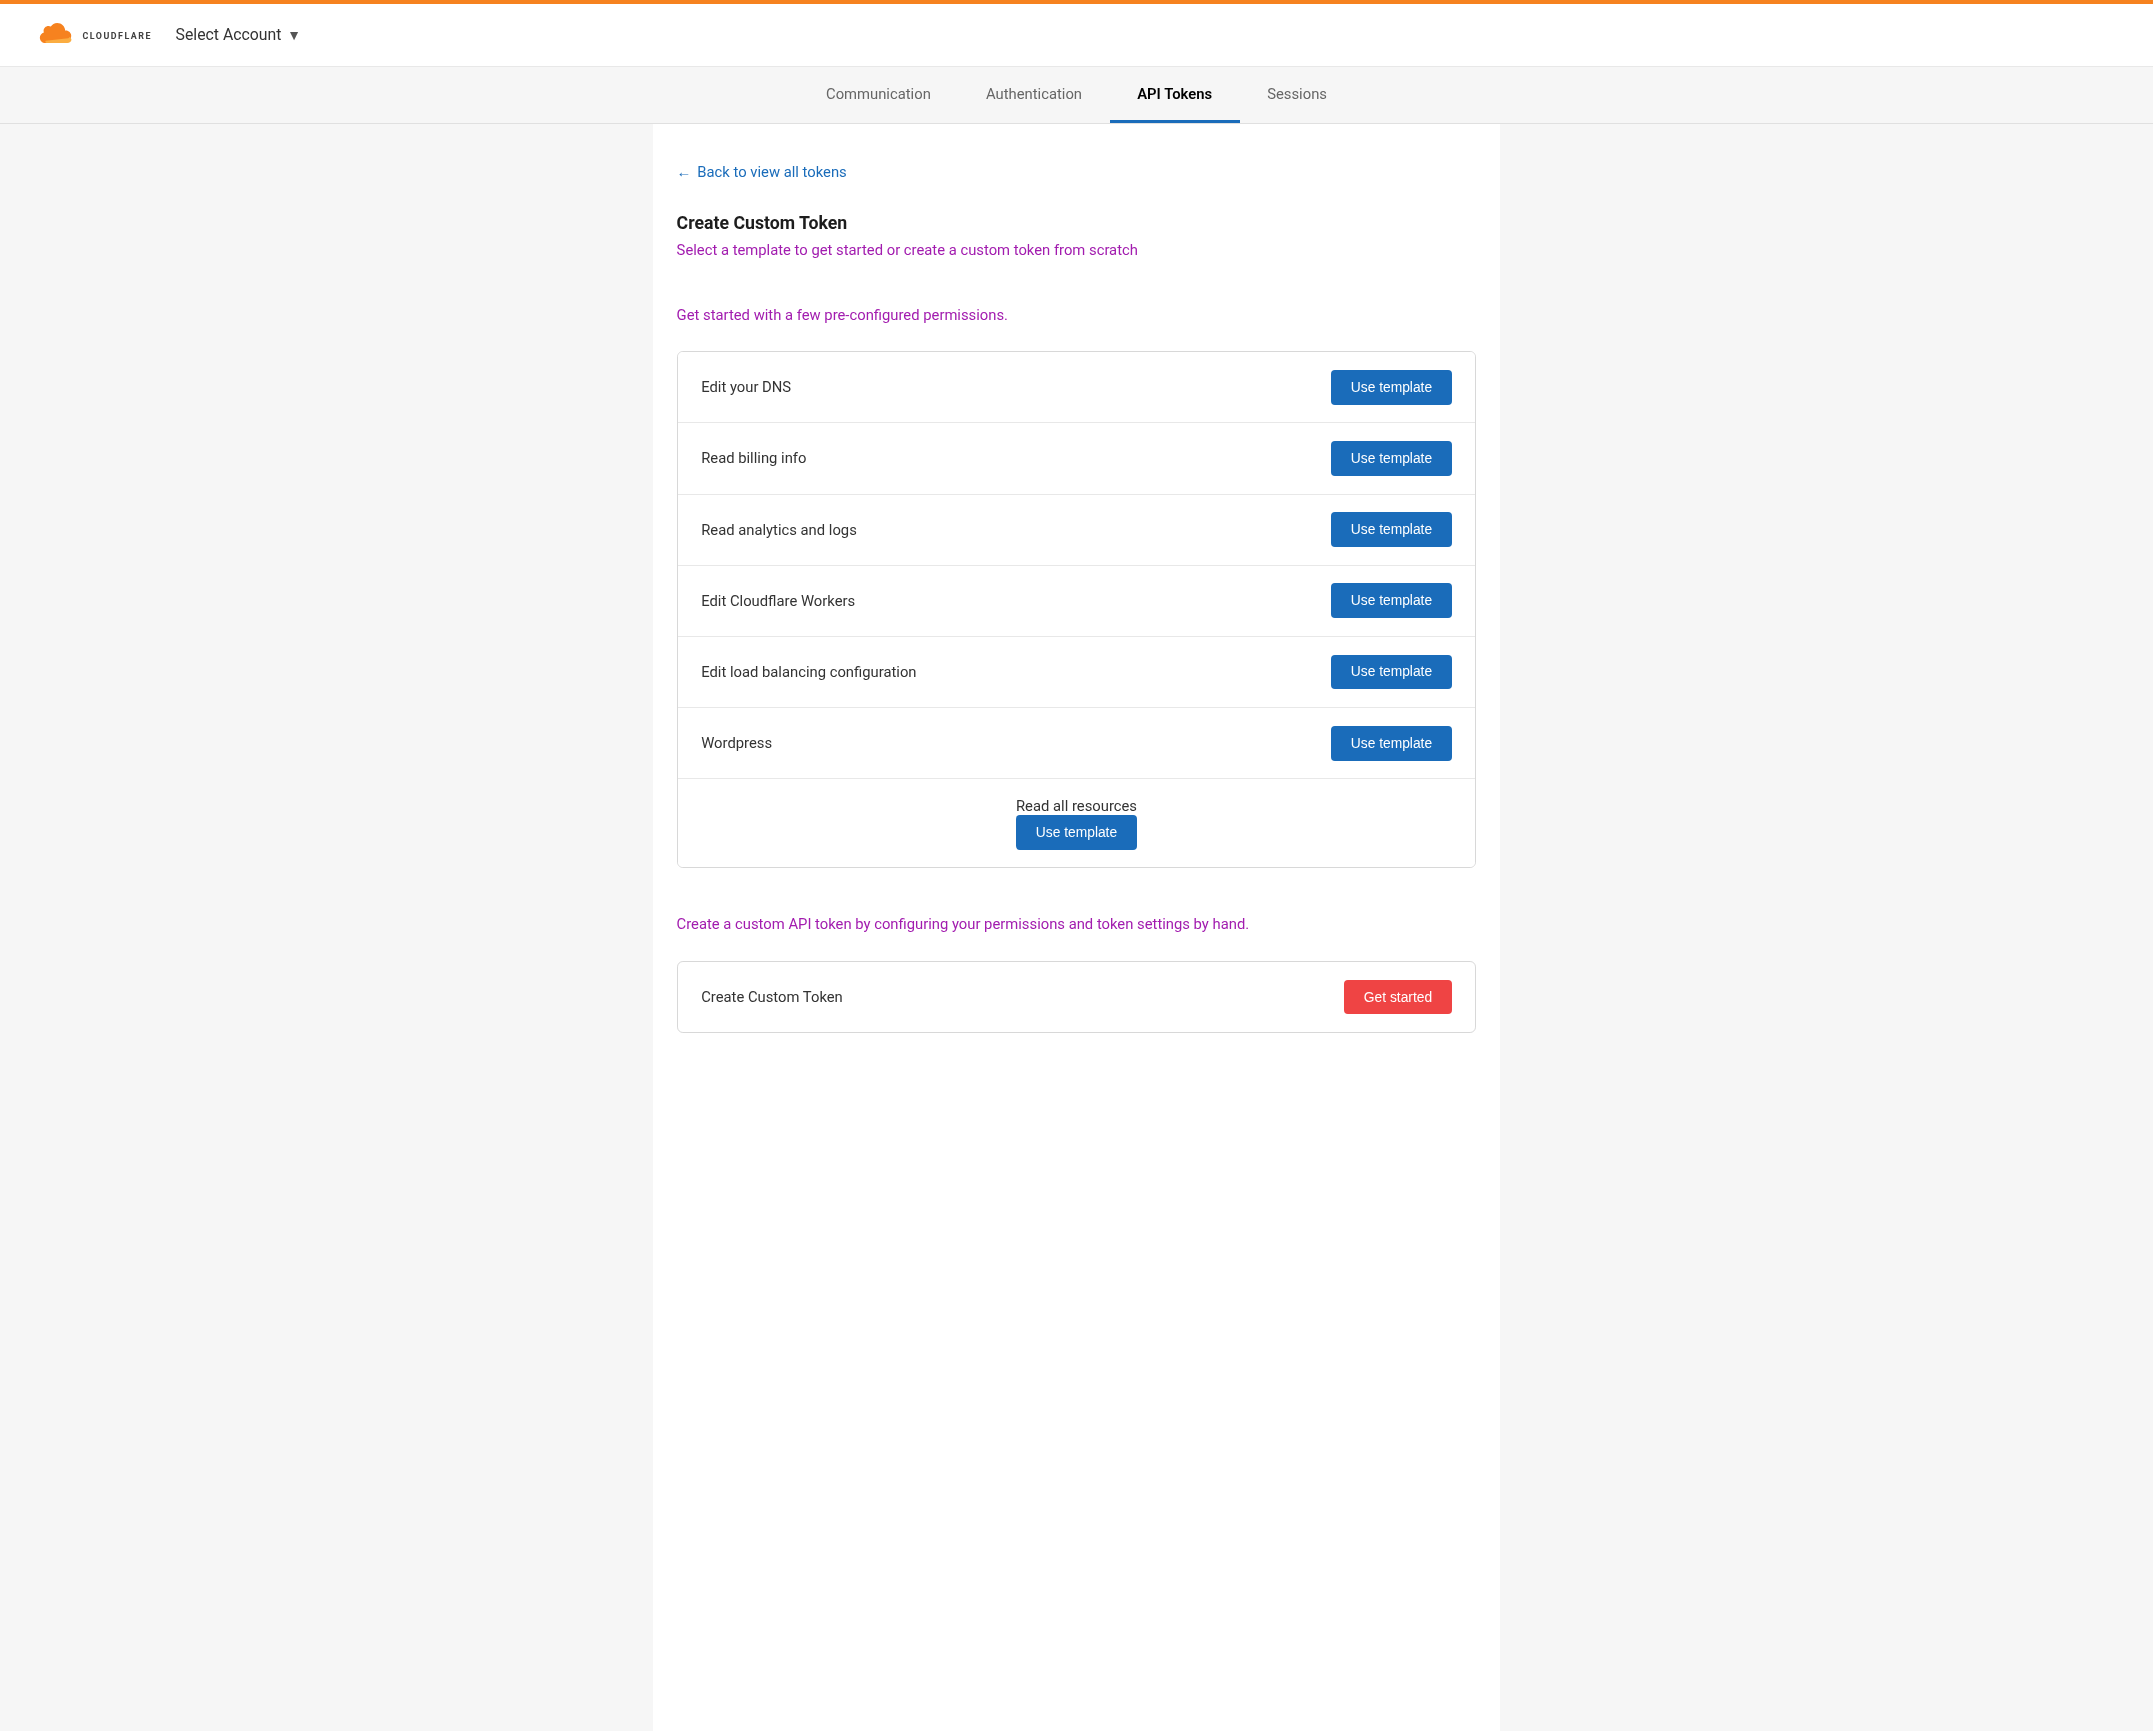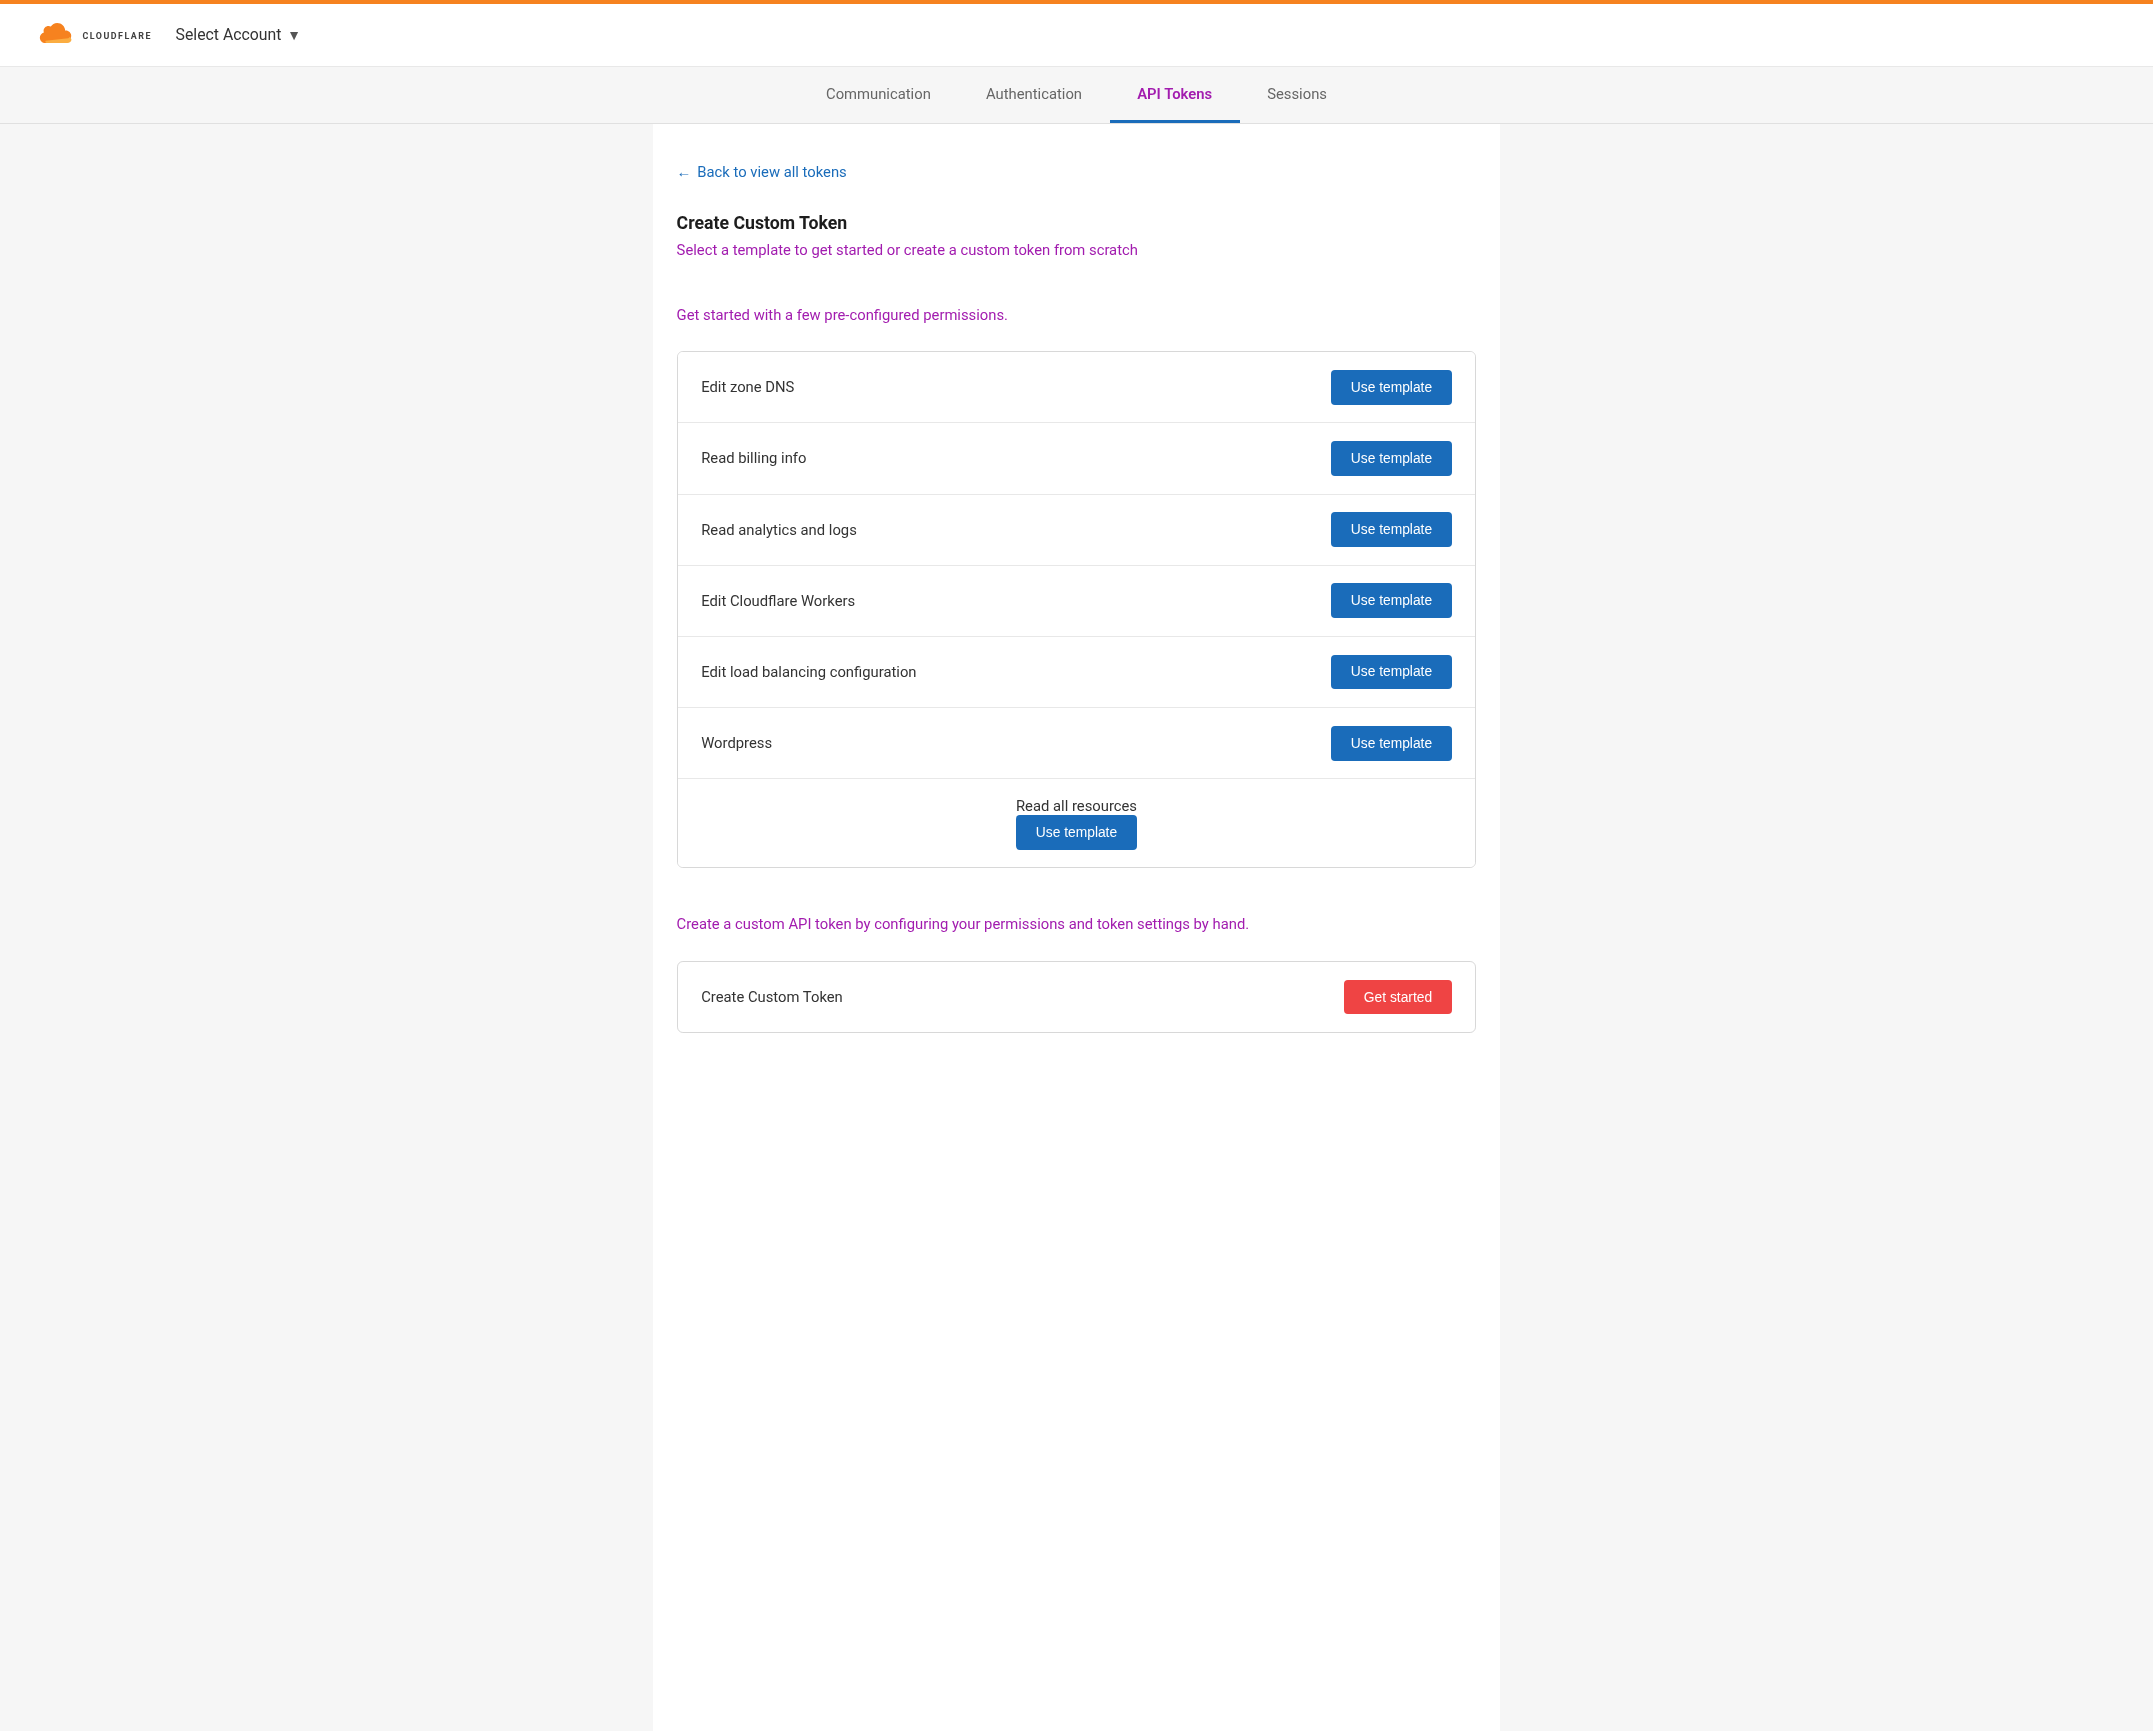--- a/index.html
+++ b/index.html
@@ -66,21 +66,21 @@
     }
     .nav-tab {
       padding: 17.7px 27.6px;
       font-size: 14.8px;
       color: #666;
       cursor: pointer;
       border-bottom: 3px solid transparent;
       text-decoration: none;
     }
     .nav-tab.active {
-      color: #a21caf;
+      color: #000000;
       font-weight: 600;
       border-bottom: 3px solid #1a6cba;
     }
 
     
     .main-content {
       max-width: 847px;
       margin: 0 auto;
       padding: 39px 23.6px;
       background: #fff;
@@ -218,21 +218,21 @@
     <h2 class="section-title">Create Custom Token</h2>
     <p class="section-desc">Select a template to get started or create a custom token from scratch</p>
   </div>
 
   <div class="templates-section">
     <div class="templates-header">
       <p class="section-desc">Get started with a few pre-configured permissions.</p>
     </div>
     <div class="template-list">
       <div class="template-row">
-        <span class="template-name">Edit zone DNS</span>
+        <span class="template-name">Edit your DNS</span>
         <button class="use-template-btn">Use template</button>
       </div>
       <div class="template-row">
         <span class="template-name">Read billing info</span>
         <button class="use-template-btn">Use template</button>
       </div>
       <div class="template-row">
         <span class="template-name">Read analytics and logs</span>
         <button class="use-template-btn">Use template</button>
       </div>

